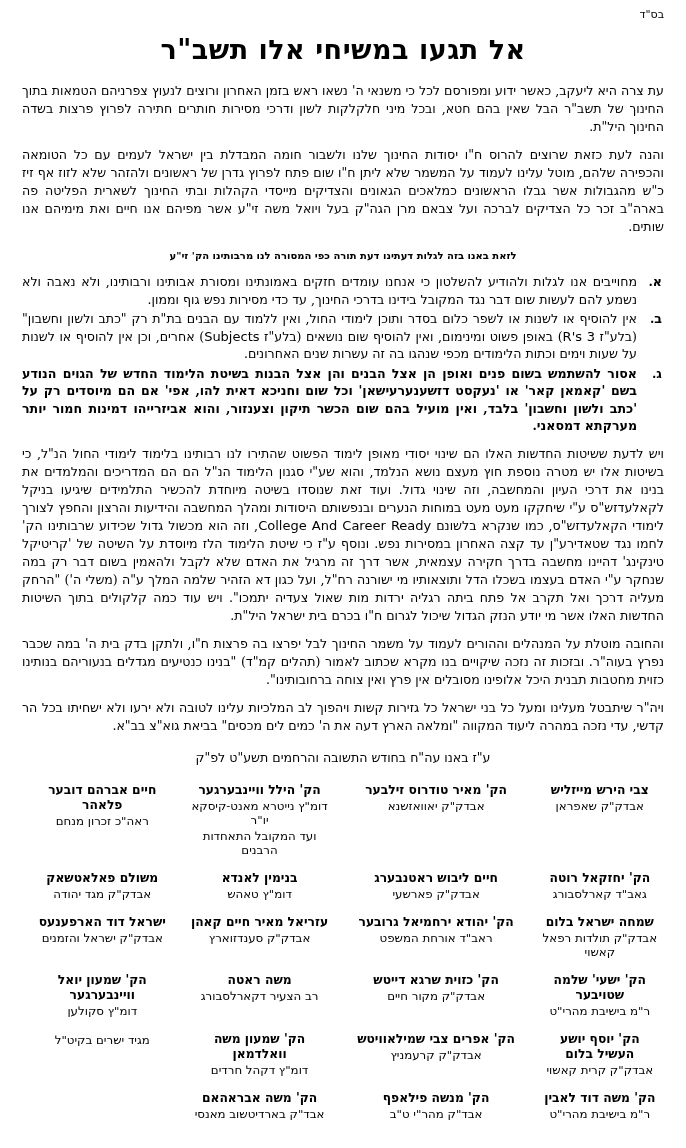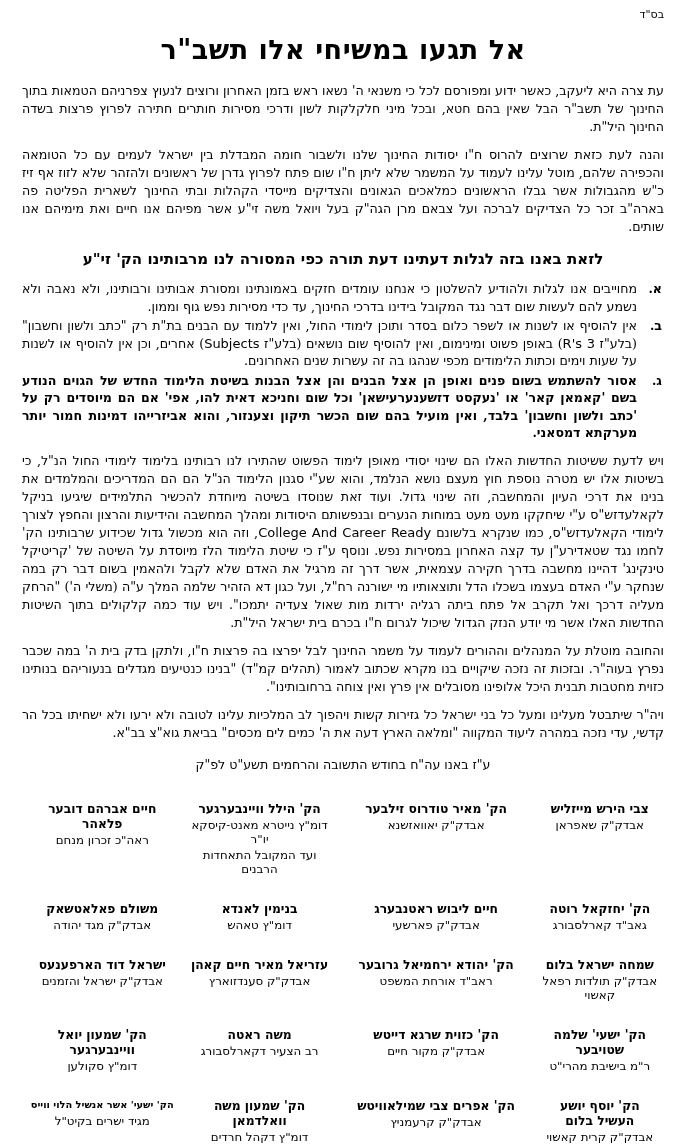--- a/index.html
+++ b/index.html
@@ -14,38 +14,38 @@
   .bsd { text-align: right; font-size: 11px; line-height: 13px; }
   .title {
     text-align: center; font-weight: bold; font-size: 27px;
     margin: 13px 0 17px 0; letter-spacing: 0.5px;
   }
   .para {
     font-size: 12.6px; line-height: 18px; text-align: justify;
     margin: 0 0 10px 0;
   }
   .declaration {
-    text-align: center; font-weight: bold; font-size: 15px;
+    text-align: center; font-weight: bold; font-size: 10px;
     margin: 14px 0 12px 0;
   }
   .items { margin: 0 0 10px 0; }
   .item {
     position: relative; padding-right: 27px;
     font-size: 12.6px; line-height: 17.5px; text-align: justify;
     margin-bottom: 2px;
   }
   .item-label { position: absolute; right: 2px; top: 0; font-weight: bold; }
   .item.bold { font-weight: bold; }
   .latin { font-family: "DejaVu Sans", sans-serif; font-size: 13px; }
   .date-line { text-align: center; font-size: 12.6px; margin: 15px 0 0 0; }
   .sig-grid {
     display: grid; grid-template-columns: 20% 31% 24% 25%;
     row-gap: 13px; margin-top: 17px;
   }
-  .sig-cell { text-align: center; padding: 0 4px; margin-top: 12px; }
+  .sig-cell { text-align: center; padding: 0 4px; }
   .sig-name { font-weight: bold; font-size: 12.3px; line-height: 15px; }
   .sig-name.small { font-size: 9.8px; line-height: 14px; }
   .sig-desc { font-size: 11.8px; line-height: 14px; margin-top: 2px; }
 </style>
 </head>
 <body>
 
 <div class="page">
 
   <div class="bsd">בס"ד</div>
@@ -150,21 +150,20 @@
       </div>
     <div class="sig-cell">
         <div class="sig-name">הק' אפרים צבי שמילאוויטש</div>
         <div class="sig-desc">אבדק"ק קרעמניץ</div>
       </div>
     <div class="sig-cell">
         <div class="sig-name">הק' שמעון משה וואלדמאן</div>
         <div class="sig-desc">דומ"ץ דקהל חרדים</div>
       </div>
     <div class="sig-cell">
-        <div class="sig-name small">הק' ישעי' אשר אנשיל הלוי ווייס</div>
         <div class="sig-desc">מגיד ישרים בקיט"ל</div>
       </div>
     <div class="sig-cell">
         <div class="sig-name">הק' משה דוד לאבין</div>
         <div class="sig-desc">ר"מ בישיבת מהרי"ט</div>
       </div>
     <div class="sig-cell">
         <div class="sig-name">הק' מנשה פילאפף</div>
         <div class="sig-desc">אבד"ק מהר"י ט"ב</div>
       </div>

